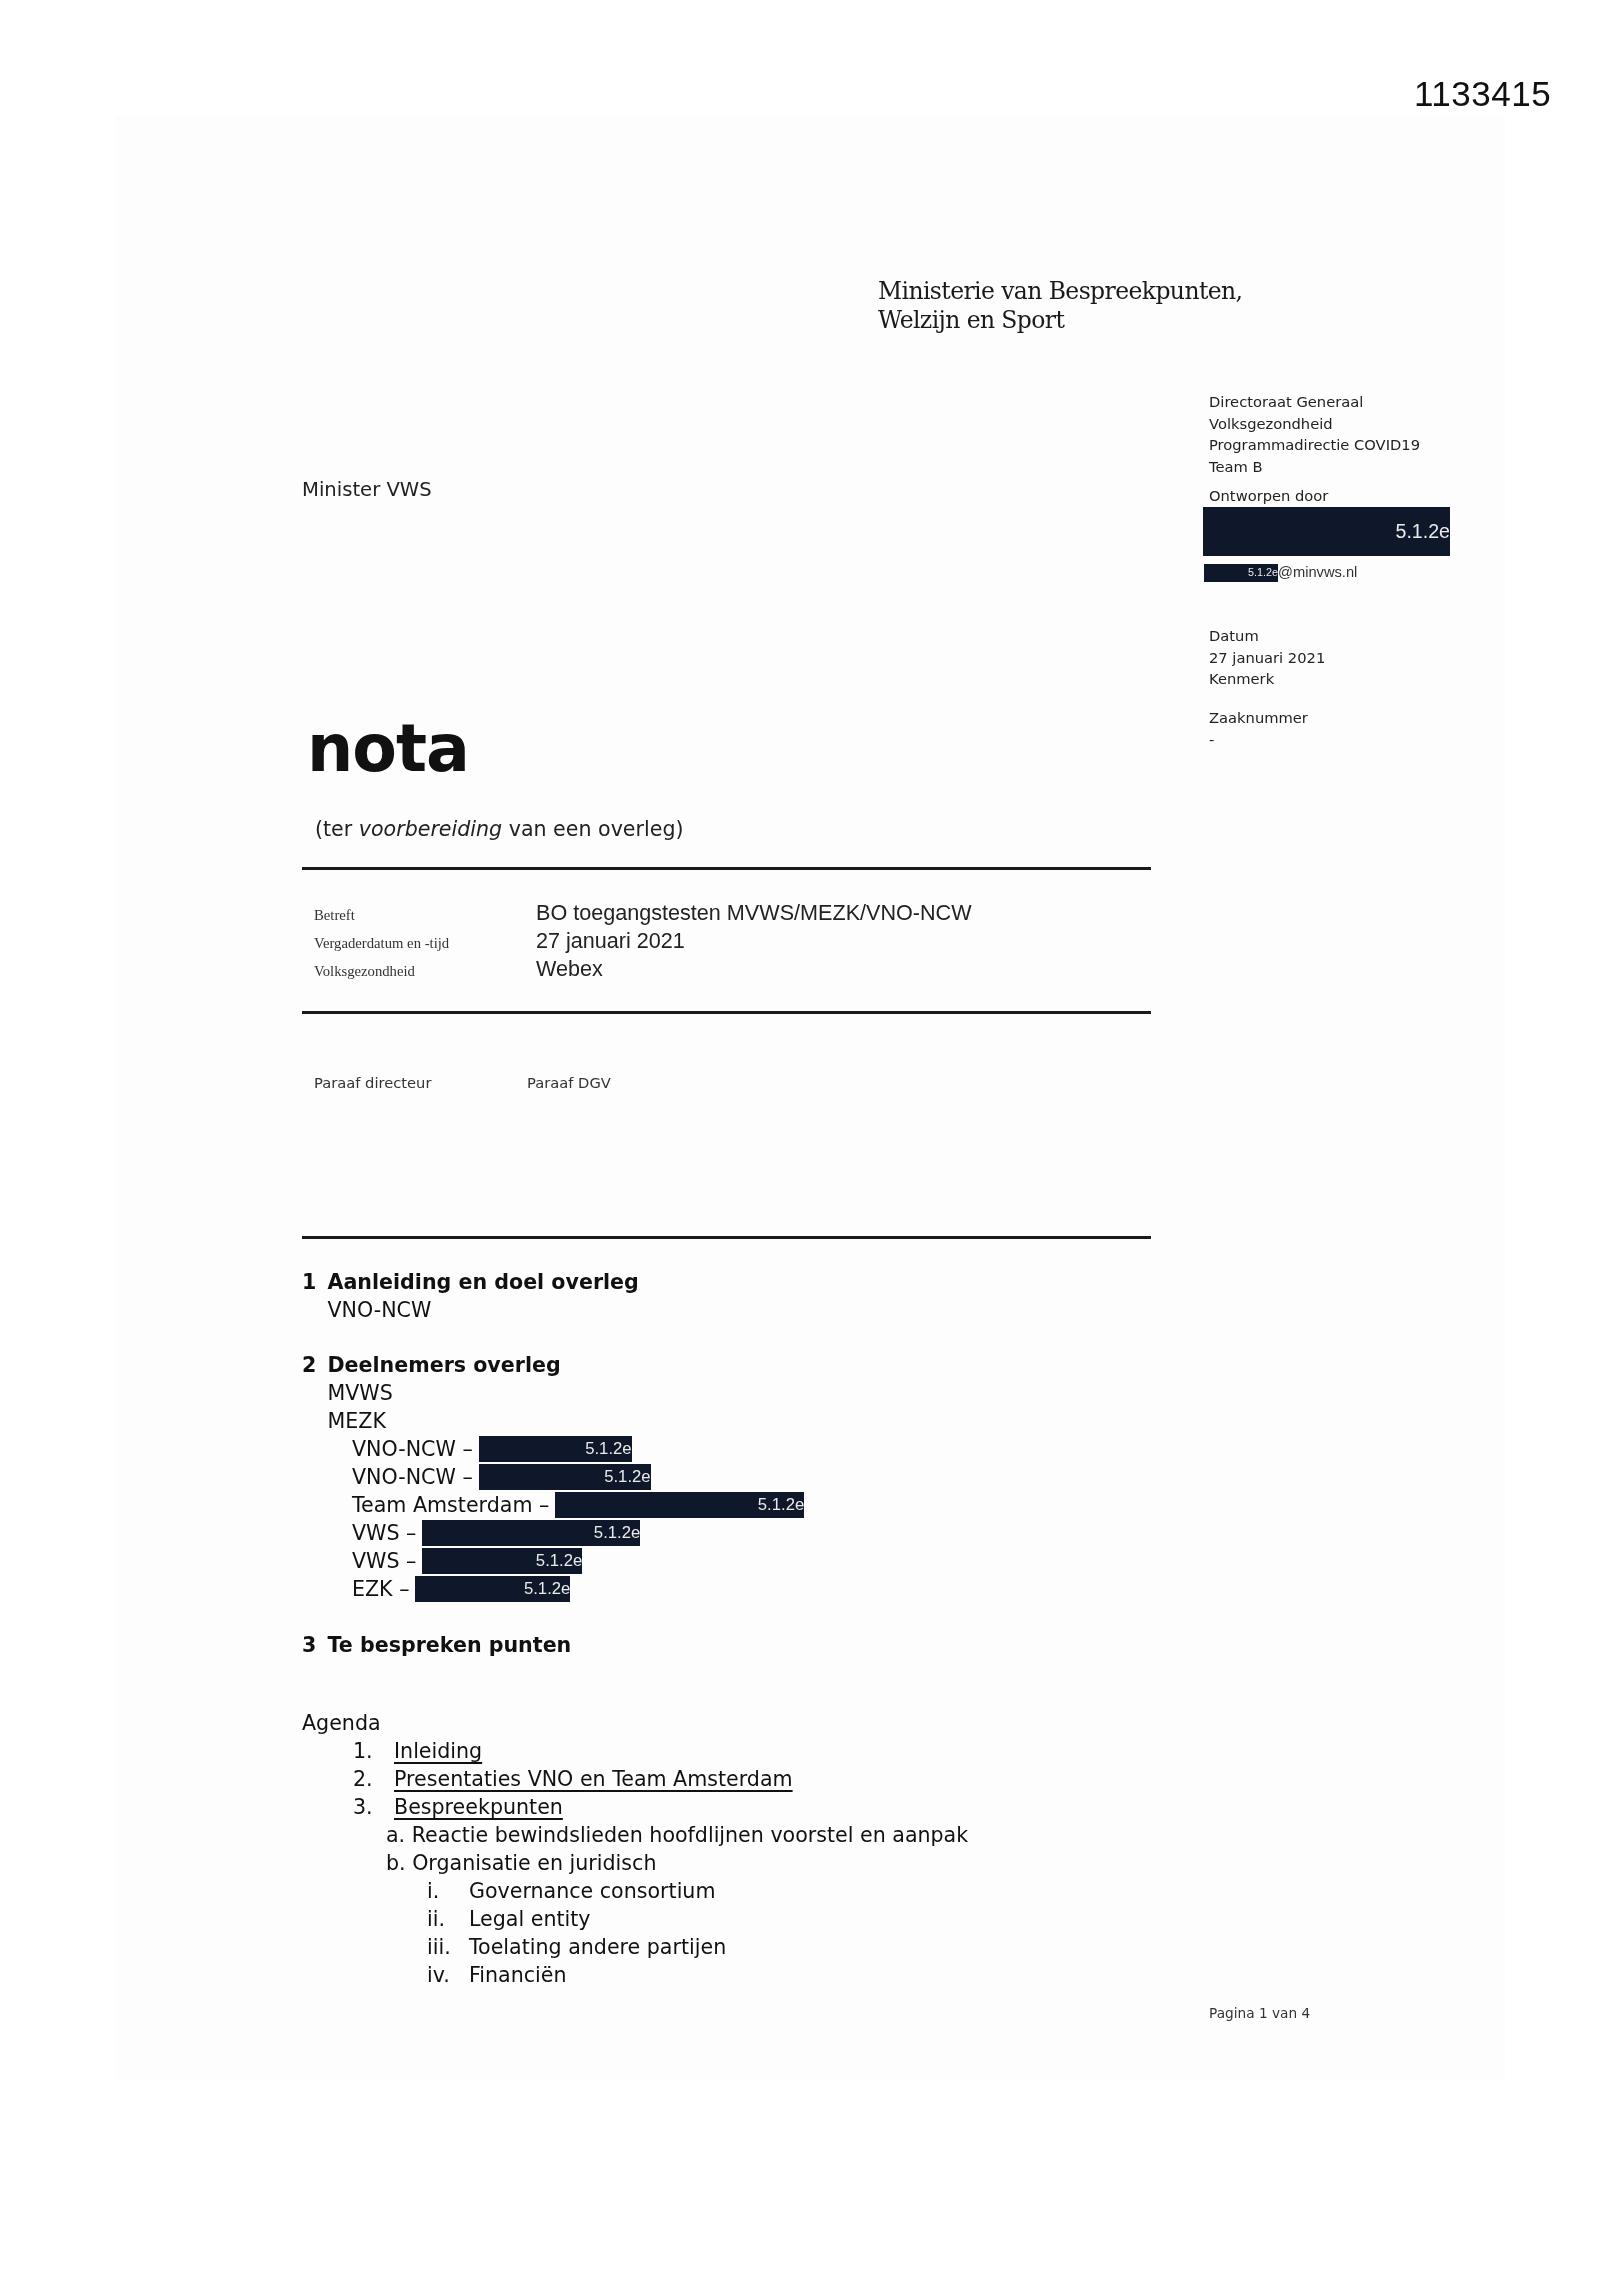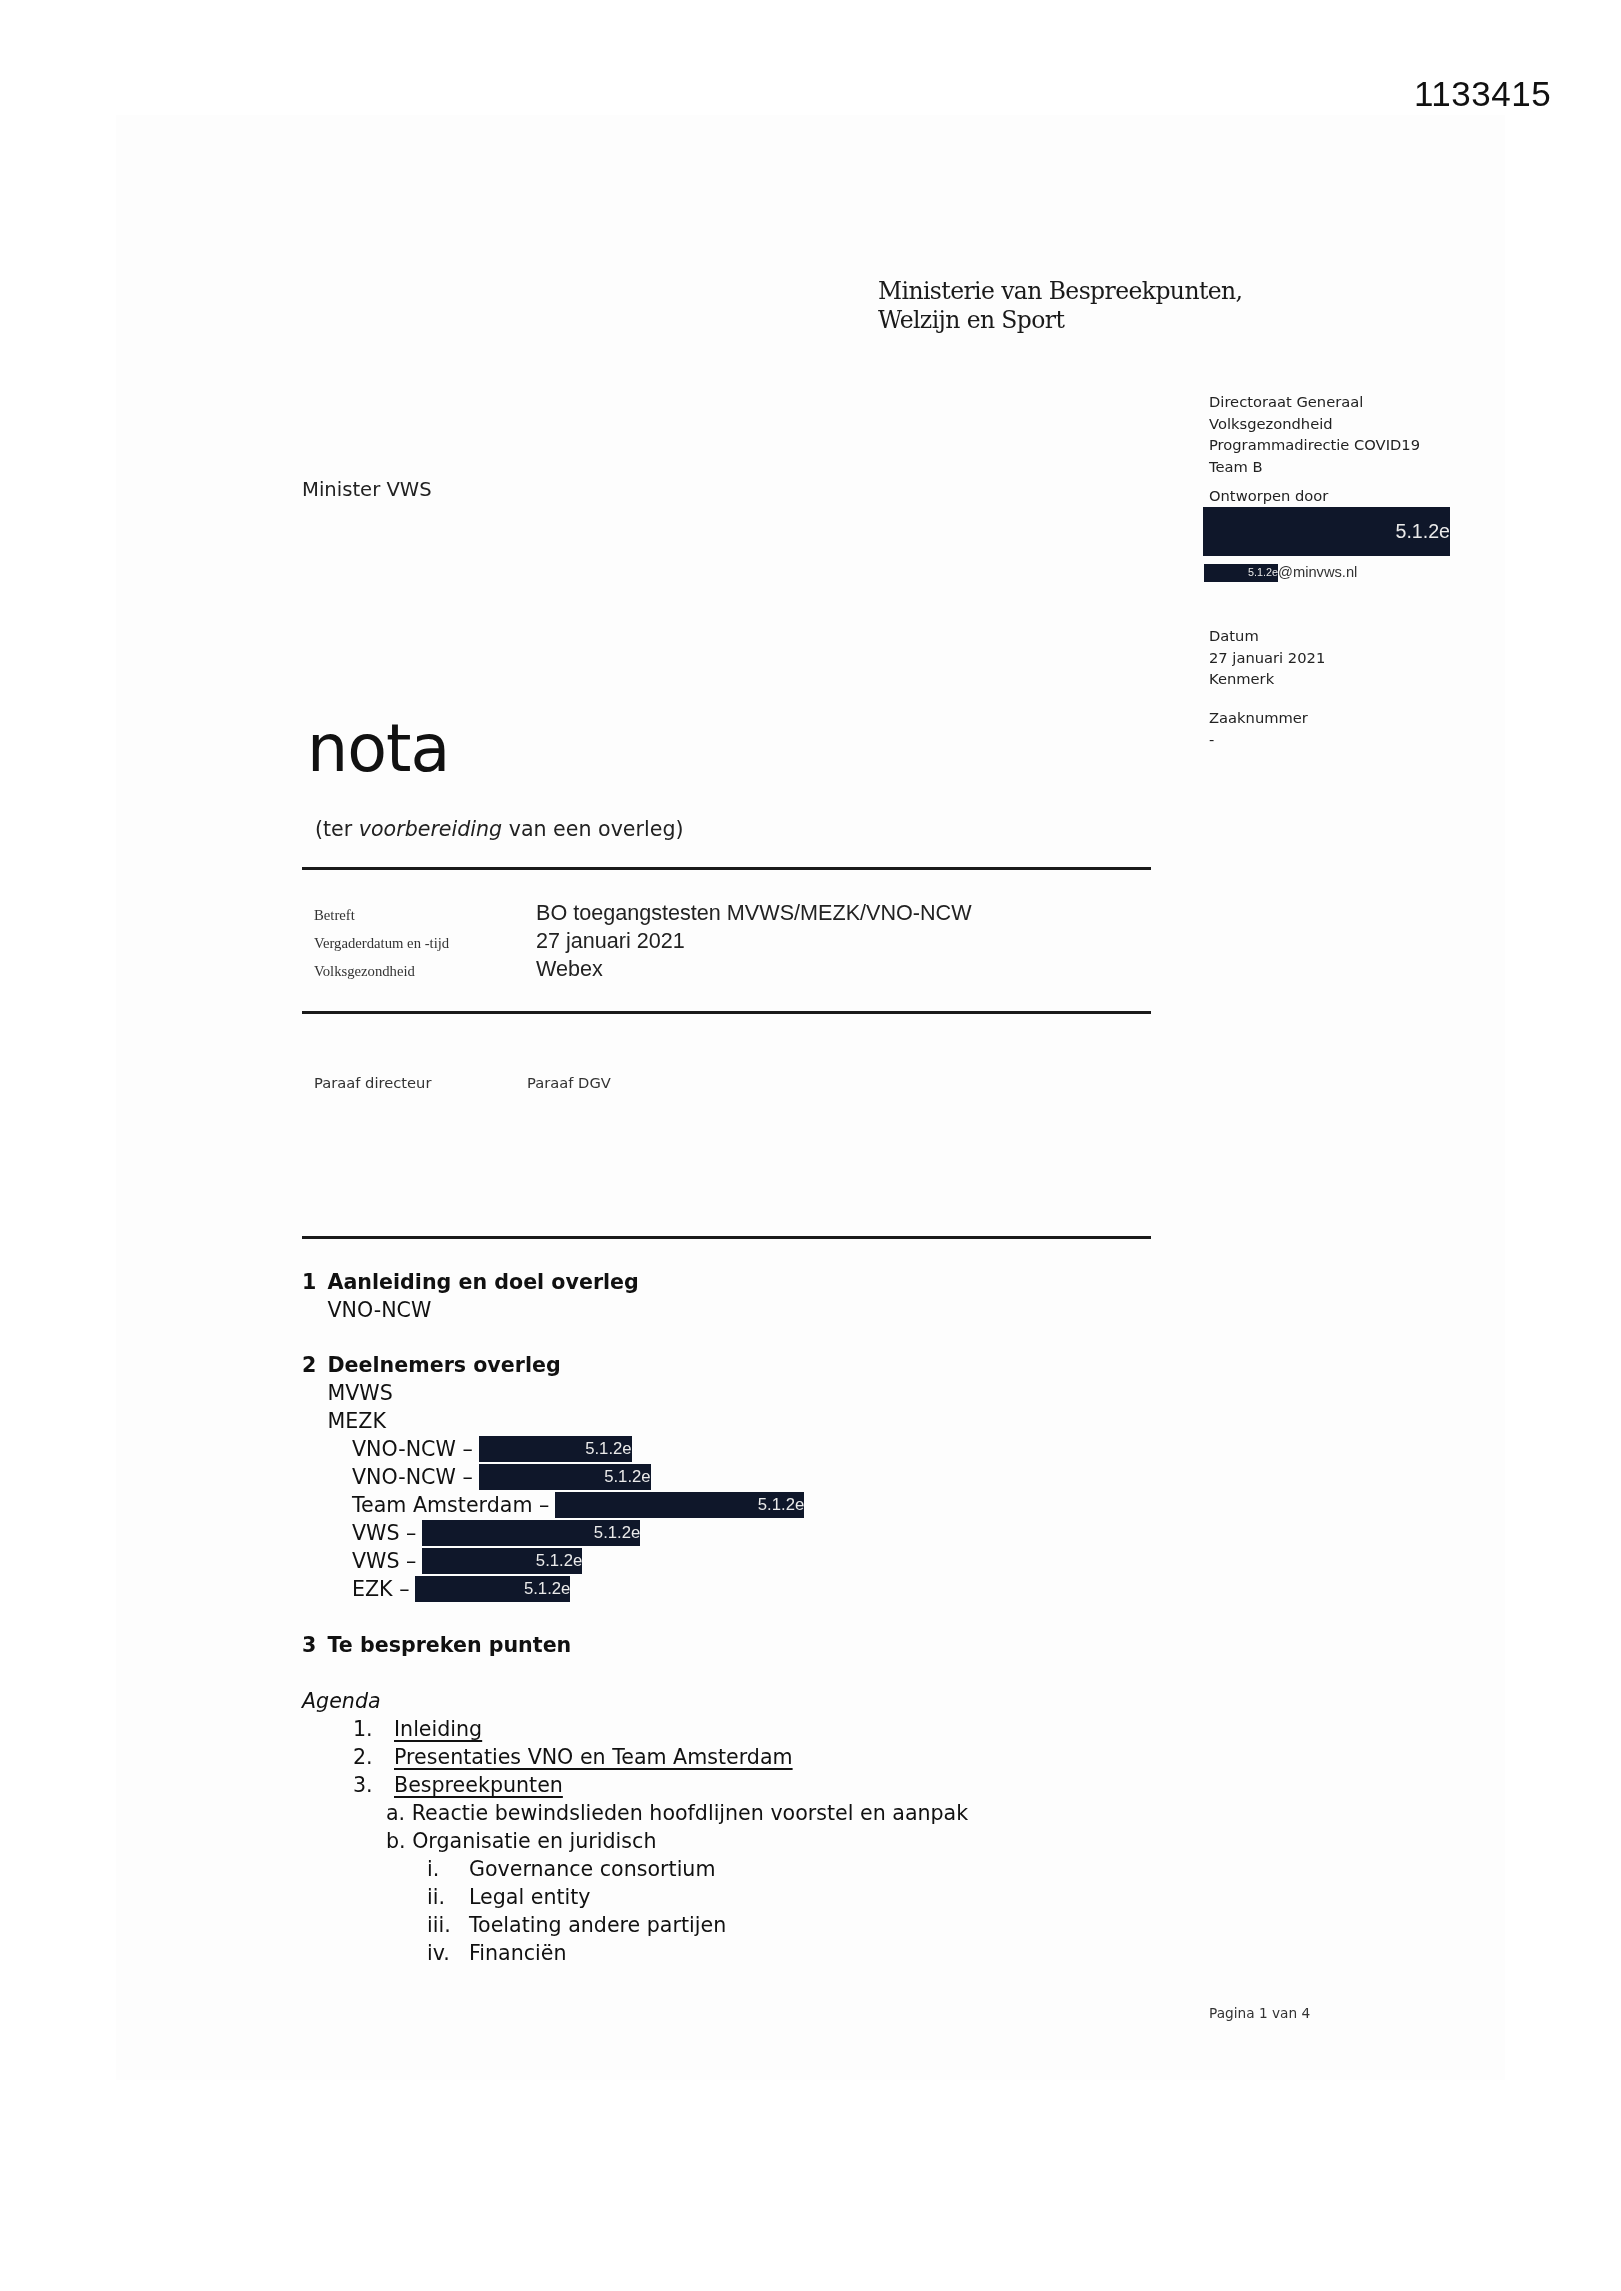--- a/index.html
+++ b/index.html
@@ -17,41 +17,41 @@
     .sidebar { left: 1209px; top: 391px; width: 265px; font-size: 14.7px; line-height: 21.6px; color: #222; }
     .sidebar .b { font-weight: normal; }
     .sidebar .sp { height: 7.8px; }
     .redact { background: #0f172a; color: #eaeaea; font-family: "Liberation Sans", sans-serif; text-align: right; }
     .sb-redact-big { left: 1203px; top: 507px; width: 247px; height: 49px; line-height: 49px; font-size: 19.6px; }
     .sb-email { left: 1204px; top: 564px; font-size: 14.7px; line-height: 17.6px; color: #333; font-family: "Liberation Sans", sans-serif; }
     .sb-redact-small { display: inline-block; width: 74px; height: 17.6px; line-height: 17.6px; font-size: 10.8px; vertical-align: top; }
     .sb-lower { left: 1209px; top: 625px; width: 265px; font-size: 14.7px; line-height: 21.6px; color: #222; }
 
     .addressee { left: 302px; top: 478px; font-size: 19.6px; color: #222; }
-    .title { left: 307px; top: 711px; font-size: 65px; font-weight: normal; color: #111; letter-spacing: -1px; }
+    .title { left: 307px; top: 711px; font-size: 65px; font-weight: bold; color: #111; letter-spacing: -1px; }
     .subtitle { left: 315px; top: 817px; font-size: 20.6px; color: #222; }
     .subtitle em { font-style: italic; }
 
     .rule { left: 302px; width: 849px; height: 2.9px; background: #1a1a1a; }
 
     .meta { left: 314px; top: 900px; }
     .meta-row { display: flex; align-items: baseline; height: 28px; }
     .meta-label { width: 214px; font-size: 14.7px; color: #333; font-family: Liberation Serif, serif; }
     .meta-value { font-size: 21.6px; color: #222; font-family: "Liberation Sans", sans-serif; margin-left: 8px; }
 
     .paraaf { top: 1074px; font-size: 14.7px; color: #333; }
 
     .content { left: 302px; top: 1269px; width: 882px; font-size: 20.6px; color: #111; }
     .sec-h { font-weight: bold; font-size: 20.6px; line-height: 27.4px; display: flex; }
     .sec-h .num { width: 25.5px; }
     .sec-line { line-height: 28px; padding-left: 25.5px; }
     .part-row { position: relative; padding-left: 50px; line-height: 28px; height: 28px; display: flex; align-items: center; }
     .part-row .redact { display: inline-block; height: 25.5px; line-height: 25.5px; font-size: 16.7px; margin-left: 5.9px; }
     .gap { height: 27.4px; }
-    .agenda { font-style: italic; line-height: 28px; }
+    .agenda { line-height: 28px; margin-top: 22px; }
     .ol1 { padding-left: 51px; line-height: 28px; }
     .ol1 .n { display: inline-block; width: 41px; }
     .ol1 .u { text-decoration: underline; text-underline-offset: 3.9px; }
     .ol2 { padding-left: 84px; line-height: 28px; }
     .ol3 { padding-left: 125px; line-height: 28px; }
     .ol3 .n { display: inline-block; width: 42px; }
 
     .footer { left: 1209px; top: 2005px; font-size: 13.7px; color: #333; }
   </style>
 </head>

